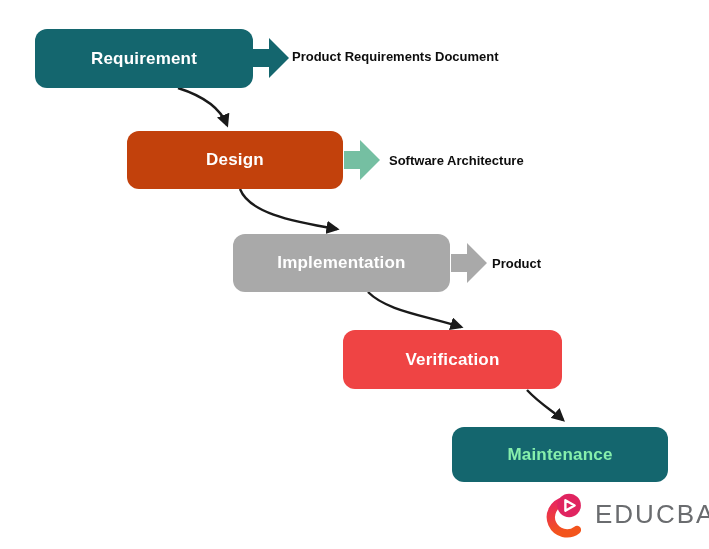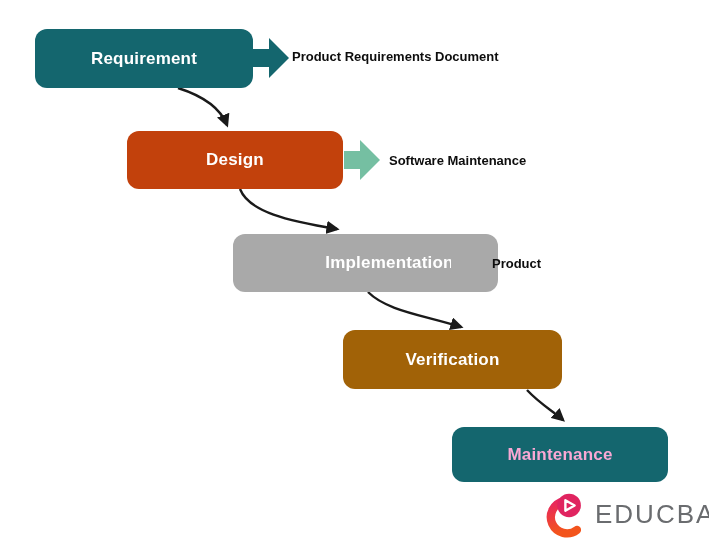--- a/index.html
+++ b/index.html
@@ -69,36 +69,36 @@
     <polygon points="0,11 16,11 16,0 36,20 16,40 16,29 0,29" fill="#14666E"></polygon>
   </svg>
   <div class="out-label" style="left: 292px; top: 27px; height: 59px; color: rgb(13, 13, 13);">Product Requirements Document</div>
 
   <div class="stage-box" style="left: 127px; top: 131px; width: 216px; height: 58px; background-color: #c2410c;">
     <span class="stage-label" style="color: rgb(255, 255, 255);">Design</span>
   </div>
   <svg class="block-arrow" style="left:344px;top:140px" width="36" height="40" viewBox="0 0 36 40">
     <polygon points="0,11 16,11 16,0 36,20 16,40 16,29 0,29" fill="#75BFA2"></polygon>
   </svg>
-  <div class="out-label" style="left: 389px; top: 131px; height: 58px; color: rgb(13, 13, 13);">Software Maintenance</div>
+  <div class="out-label" style="left: 389px; top: 131px; height: 58px; color: rgb(13, 13, 13);">Software Architecture</div>
 
-  <div class="stage-box" style="left: 233px; top: 234px; width: 217px; height: 58px; background-color: rgb(169, 169, 169); padding-left: 48px;">
+  <div class="stage-box" style="left: 233px; top: 234px; width: 217px; height: 58px; background-color: rgb(169, 169, 169);">
     <span class="stage-label" style="color: rgb(255, 255, 255);">Implementation</span>
   </div>
   <svg class="block-arrow" style="left:451px;top:243px" width="36" height="40" viewBox="0 0 36 40">
     <polygon points="0,11 16,11 16,0 36,20 16,40 16,29 0,29" fill="#A9A9A9"></polygon>
   </svg>
   <div class="out-label" style="left: 492px; top: 234px; height: 58px; color: rgb(13, 13, 13);">Product</div>
 
-  <div class="stage-box" style="left: 343px; top: 330px; width: 219px; height: 59px; background-color: #a16207;">
+  <div class="stage-box" style="left: 343px; top: 330px; width: 219px; height: 59px; background-color: #ef4444;">
     <span class="stage-label" style="color: rgb(255, 255, 255);">Verification</span>
   </div>
 
   <div class="stage-box" style="left: 452px; top: 427px; width: 216px; height: 55px; background-color: rgb(20, 102, 110);">
-    <span class="stage-label" style="color: #f9a8d4;">Maintenance</span>
+    <span class="stage-label" style="color: #86efac;">Maintenance</span>
   </div>
 
   <div class="logo">
     <svg width="48" height="54" viewBox="0 0 52 58">
       <defs>
         <linearGradient id="lg" x1="0" y1="0" x2="0.25" y2="1">
           <stop offset="0" stop-color="#E82560"></stop>
           <stop offset="1" stop-color="#F3541C"></stop>
         </linearGradient>
       </defs>

